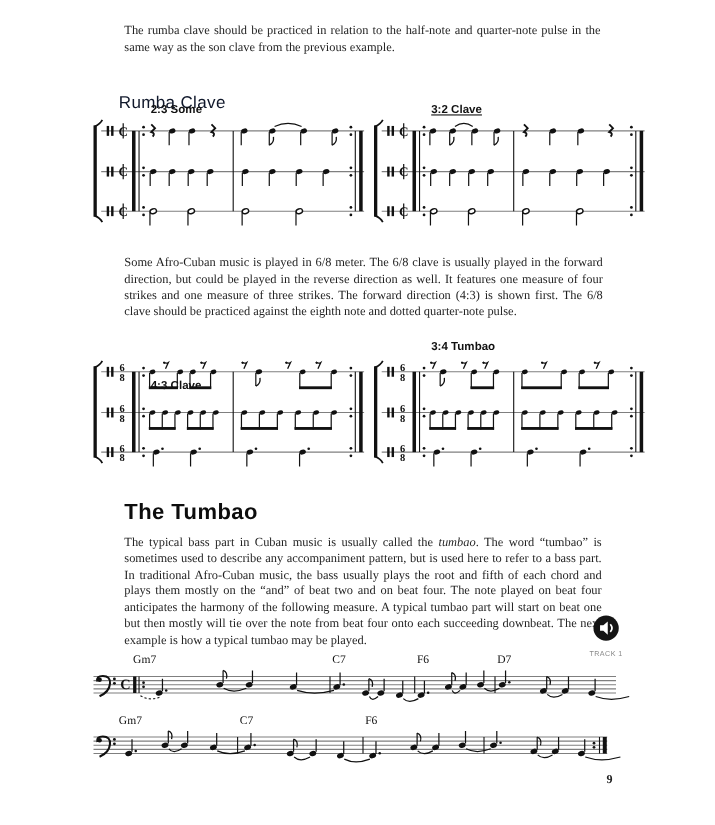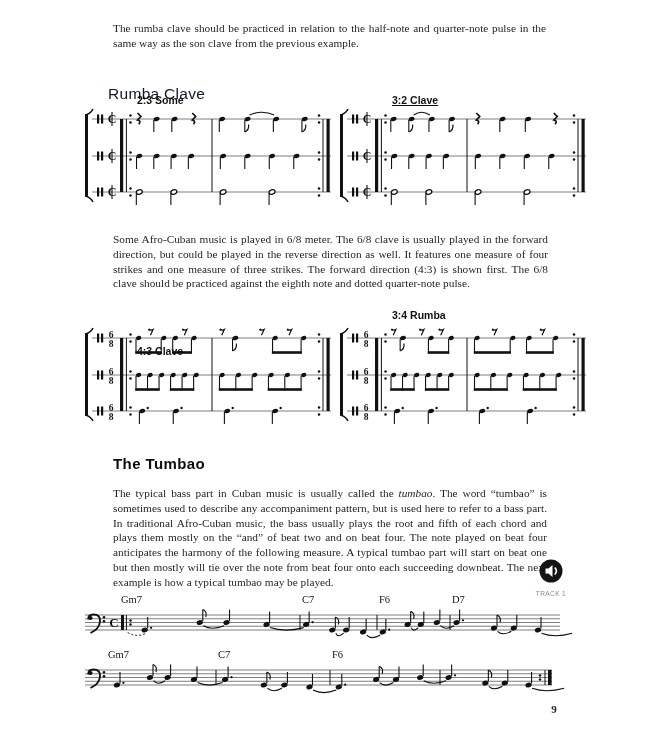--- a/index.html
+++ b/index.html
@@ -3,21 +3,21 @@
 <meta charset="utf-8">
 <style>
   html,body{margin:0;padding:0;background:#fff;}
   .page{position:relative;width:650px;height:736px;background:#ffffff;overflow:hidden;
         font-family:"Liberation Serif",serif;color:#1a1a1a;}
   .body-text{position:absolute;font-size:11.3px;line-height:14.8px;text-align:justify;
              color:#1f1f1f;margin:0;}
   .section-heading-gray{position:absolute;font-family:"Liberation Sans",sans-serif;
              font-size:15.5px;color:#0f172a;margin:13px;font-weight:400;letter-spacing:.3px;}
   .section-heading-bold{position:absolute;font-family:"Liberation Sans",sans-serif;
-             font-size:15px;color:#0d0d0d;margin:0;font-weight:700;letter-spacing:.4px;}
+             font-size:20px;color:#0d0d0d;margin:0;font-weight:700;letter-spacing:.4px;}
   .ex-label{position:absolute;font-family:"Liberation Sans",sans-serif;font-size:10.5px;
              font-weight:700;color:#111;}
   .sys-svg{position:absolute;}
   .track-badge{position:absolute;left:525px;top:557px;width:52px;text-align:center;}
   .track-label{font-family:"Liberation Sans",sans-serif;font-size:6.5px;letter-spacing:.4px;
              color:#8a8a8a;margin-top:1px;}
   .page-number{position:absolute;left:546px;top:703px;width:16px;text-align:center;
              font-size:11px;font-weight:600;color:#222;}
   .mus-text{font-family:"Liberation Serif",serif;font-weight:700;}
   em{}
@@ -187,21 +187,21 @@
       <line x1="87.88" y1="90" x2="87.88" y2="102" stroke="#111111" stroke-width="1.1"></line>
       <ellipse cx="140.12" cy="89" rx="3" ry="2.15" fill="#fff" stroke="#111111" stroke-width="1.3" transform="rotate(-18 140.12 89)"></ellipse>
       <line x1="137.12" y1="90" x2="137.12" y2="102" stroke="#111111" stroke-width="1.1"></line>
       <ellipse cx="189.08" cy="89" rx="3" ry="2.15" fill="#fff" stroke="#111111" stroke-width="1.3" transform="rotate(-18 189.08 89)"></ellipse>
       <line x1="186.08" y1="90" x2="186.08" y2="102" stroke="#111111" stroke-width="1.1"></line>
     </svg>
 
   <p class="body-text" style="left:113px;top:232px;width:435px;">Some Afro-Cuban music is played in 6/8 meter. The 6/8 clave is usually played in the forward direction, but could be played in the reverse direction as well. It features one measure of four strikes and one measure of three strikes. The forward direction (4:3) is shown first. The 6/8 clave should be practiced against the eighth note and dotted quarter-note pulse.</p>
 
   <div class="ex-label" style="left:137px;top:309px;margin-top:36px;">4:3 Clave</div>
-  <div class="ex-label" style="left:392px;top:309px;">3:4 Rumba</div>
+  <div class="ex-label" style="left:392px;top:309px;">3:4 Tumbao</div>
 
   <svg class="sys-svg clave-svg" style="left:83px;top:322px;" width="255" height="110" viewBox="0 0 255 110">
       <rect x="2" y="11" width="3" height="83" fill="#111111"></rect>
       <path d="M3 12 Q8 10 10 6" stroke="#111111" stroke-width="1.6" fill="none"></path>
       <path d="M3 93 Q8 95 10 99" stroke="#111111" stroke-width="1.6" fill="none"></path>
       <line x1="9" y1="16" x2="248" y2="16" stroke="#7f7f7f" stroke-width="1"></line>
       <rect x="14" y="11.5" width="2.2" height="9" fill="#111111"></rect>
       <rect x="18" y="11.5" width="2.2" height="9" fill="#111111"></rect>
       <text x="28" y="15.5" text-anchor="middle" font-size="9.5" fill="#111111" font-family="&quot;Liberation Serif&quot;,serif" font-weight="700">6</text>
       <text x="28" y="24.5" text-anchor="middle" font-size="9.5" fill="#111111" font-family="&quot;Liberation Serif&quot;,serif" font-weight="700">8</text>

